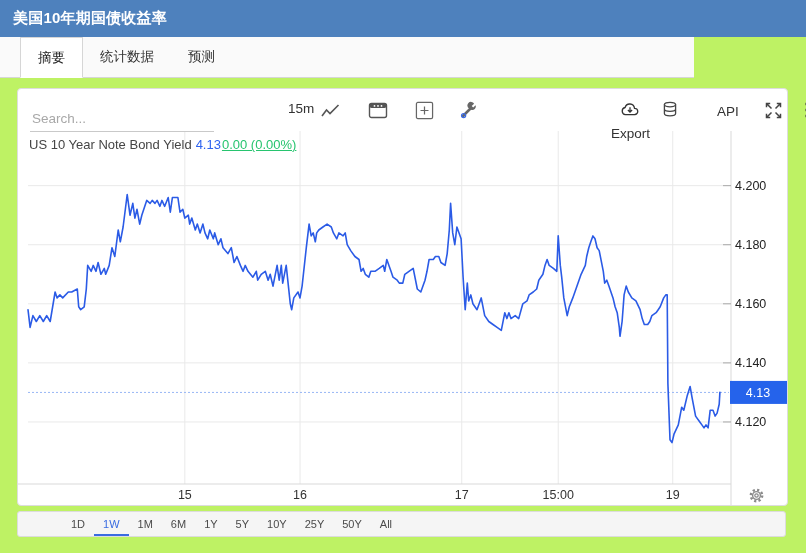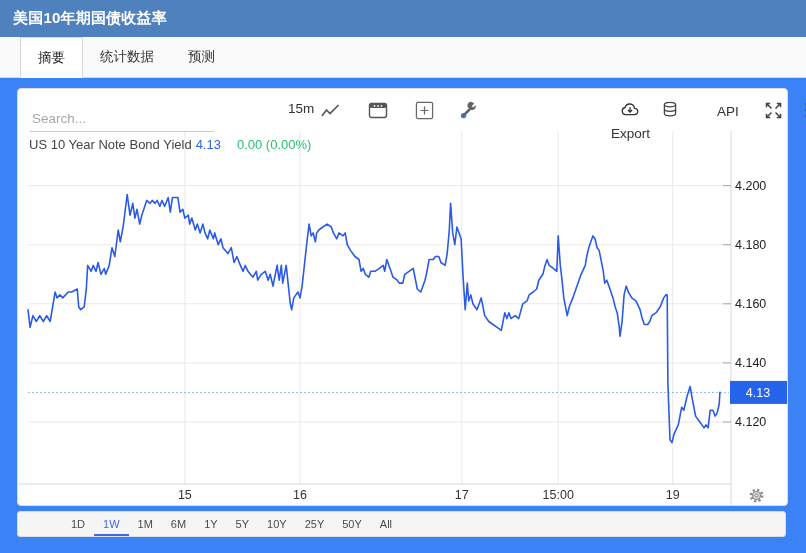--- a/index.html
+++ b/index.html
@@ -1,39 +1,39 @@
 <!DOCTYPE html>
 <html><head>
 <meta charset="utf-8">
 <style>
   html,body{margin:0;padding:0;background:#fff;}
-  .app{position:relative;width:806px;height:553px;background:#3b82f6;overflow:hidden;
+  .app{position:relative;width:806px;height:553px;background:#bef264;overflow:hidden;
        font-family:"Liberation Sans","DejaVu Sans",sans-serif;-webkit-font-smoothing:antialiased;}
   
   .hdr{position:absolute;left:0;top:0;width:806px;height:37px;background:#4e81bd;
        display:flex;align-items:center;padding-left:13px;box-sizing:border-box;}
   .hdr .title{color:#fff;font-size:15px;font-weight:bold;letter-spacing:.2px;}
   
-  .tabbar{position:absolute;left:0;top:37px;width:806px;height:41px;background:#fafafa;
+  .tabbar{position:absolute;left:0;top:37px;width:694px;height:41px;background:#fafafa;
           border-bottom:1px solid #d6d6d6;box-sizing:border-box;display:flex;align-items:stretch;padding-left:20px;}
   .tab{display:flex;align-items:center;gap:6px;padding:0 17px;font-size:13.5px;color:#333;cursor:pointer;}
   .tab.active{background:#fff;border:1px solid #d6d6d6;border-bottom:1px solid #fff;margin-bottom:-1px;color:#222;}
   .caret{width:0;height:0;border-left:4px solid transparent;border-right:4px solid transparent;border-top:5px solid #333;margin-left:2px;}
   
   .card{position:absolute;left:17px;top:88px;width:769px;height:416px;background:#fff;
         border:1px solid #ddd;border-radius:4px;}
   .card svg.plot{position:absolute;left:0;top:0;}
   .toolbar-item{position:absolute;top:12px;display:flex;align-items:center;gap:6px;font-size:13.5px;color:#333;cursor:pointer;margin-left:44px;}
   .search{position:absolute;left:12px;top:16px;text-decoration:underline;}
   .search input{width:180px;height:24px;border:0;border-bottom:1px solid #c9c9c9;outline:none;
                 font-size:13.5px;color:#333;background:transparent;font-family:inherit;}
   .search input::placeholder{color:#a8a8a8;}
   .legend{position:absolute;left:11px;top:48px;font-size:13px;color:#454545;white-space:nowrap;}
   .legend .val{color:#2e63f0;margin-left:4px;}
-  .legend .chg{color:#27c46f;margin-left:16px;}
+  .legend .chg{color:#27c46f;margin-left:1px;text-decoration:underline;}
   .gear{position:absolute;left:730px;top:398px;cursor:pointer;}
   
   .ranges{position:absolute;left:17px;top:511px;width:769px;height:26px;background:#f5f5f5;
           border:1px solid #dcdcdc;border-radius:3px;display:flex;align-items:stretch;padding-left:44px;box-sizing:border-box;}
   .range-btn{padding:0 9px;font-size:11px;color:#4a4a4a;display:flex;align-items:center;cursor:pointer;background:transparent;border:none;font-family:inherit;}
   .range-btn.active{color:#3a6ce1;box-shadow:inset 0 -2px 0 #3a6ce1;}
   .ic{display:block;}
 </style>
 </head>
 <body>

